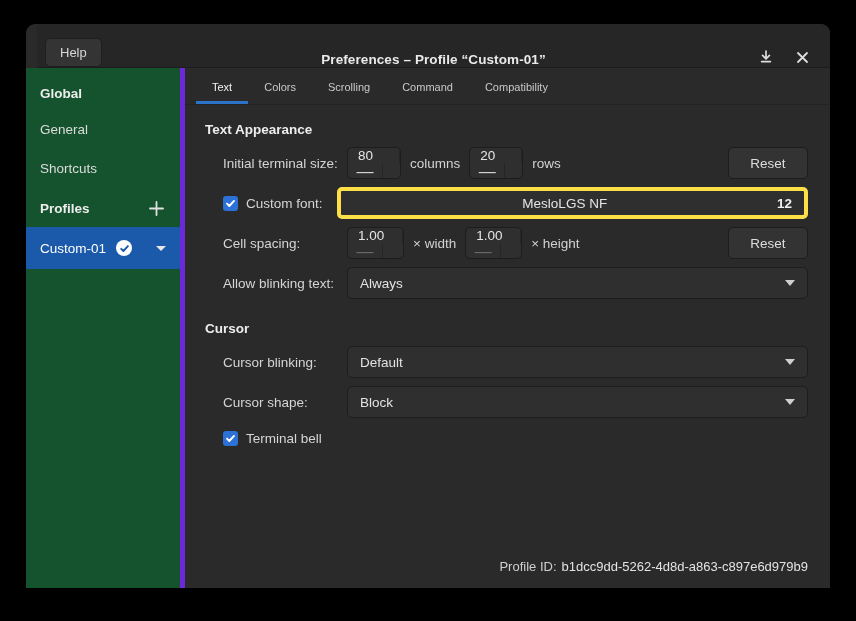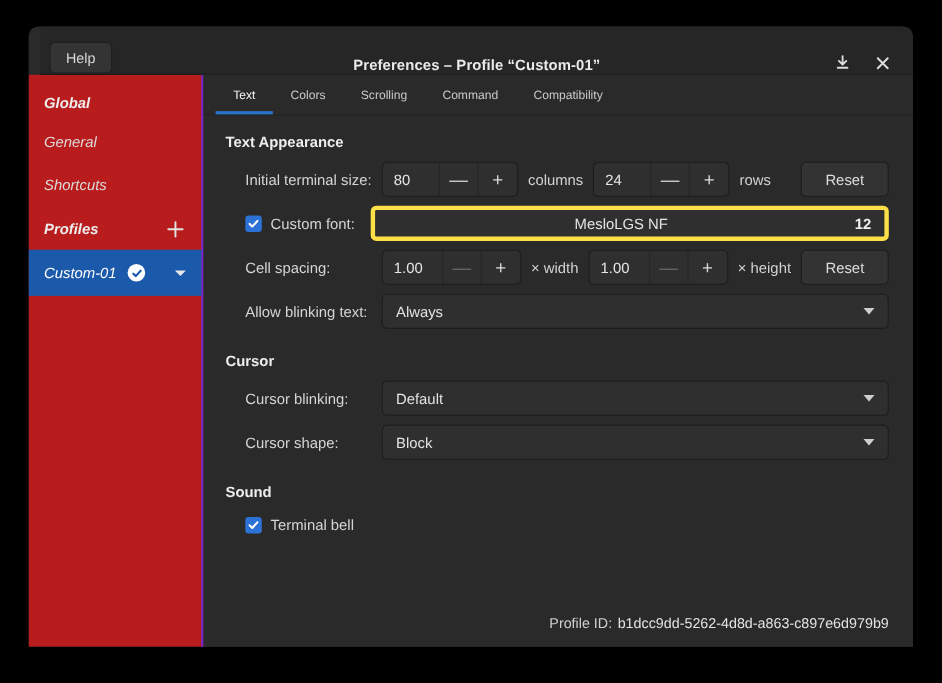--- a/index.html
+++ b/index.html
@@ -77,24 +77,23 @@
     background: none; border: none;
   }
 
   
   #body { flex: 1; display: flex; min-height: 0; }
 
   
   #sidebar {
     width: 159px;
     flex: 0 0 159px;
-    background: #b91c1c;
-    border-right: 2px solid #6d28d9;
+    background: #14532d;
+    border-right: 5px solid #6d28d9;
     padding-top: 8px;
-    font-style: italic;
   }
   .side-head {
     font-size: 13.5px;
     font-weight: bold;
     color: #ededed;
     padding: 10px 14px 9px 14px;
     display: flex;
     align-items: center;
   }
   .side-head .plus-wrap {
@@ -209,20 +208,21 @@
 
   
   .spin {
     display: flex;
     align-items: stretch;
     height: 32px;
     background: #2f2f2f;
     border: 1px solid #1d1d1d;
     border-radius: 5px;
     overflow: hidden;
+    flex-direction: column;
   }
   .spin .val {
     width: 52px;
     display: flex;
     align-items: center;
     padding-left: 10px;
     font-size: 13.5px;
     color: #e6e6e6;
     border-right: 1px solid #262626;
     cursor: text;
@@ -404,21 +404,21 @@
 
         <div class="row">
           <div class="row-label">Initial terminal size:</div>
           <div class="spin">
             <div class="val">80</div>
             <button class="sbtn">—</button>
             <button class="sbtn">+</button>
           </div>
           <span class="unit">columns</span>
           <div class="spin">
-            <div class="val">24</div>
+            <div class="val">20</div>
             <button class="sbtn">—</button>
             <button class="sbtn">+</button>
           </div>
           <span class="unit">rows</span>
           <button class="btn reset">Reset</button>
         </div>
 
         <div class="row">
           <div class="row-label cb">
             <span class="cbox">
@@ -470,21 +470,20 @@
         </div>
 
         <div class="row">
           <div class="row-label">Cursor shape:</div>
           <div class="combo">
             <span class="cval">Block</span>
             <span class="caret"></span>
           </div>
         </div>
 
-        <div class="section-title spaced">Sound</div>
 
         <div class="row" style="height:24px;margin-bottom:0;">
           <div class="row-label cb">
             <span class="cbox">
               <svg width="11" height="11" viewBox="0 0 11 11">
                 <path d="M2 5.6 L4.3 8 L9 2.9" stroke="#ffffff" stroke-width="1.9" fill="none" stroke-linecap="round" stroke-linejoin="round"></path>
               </svg>
             </span>
             <span>Terminal bell</span>
           </div>

